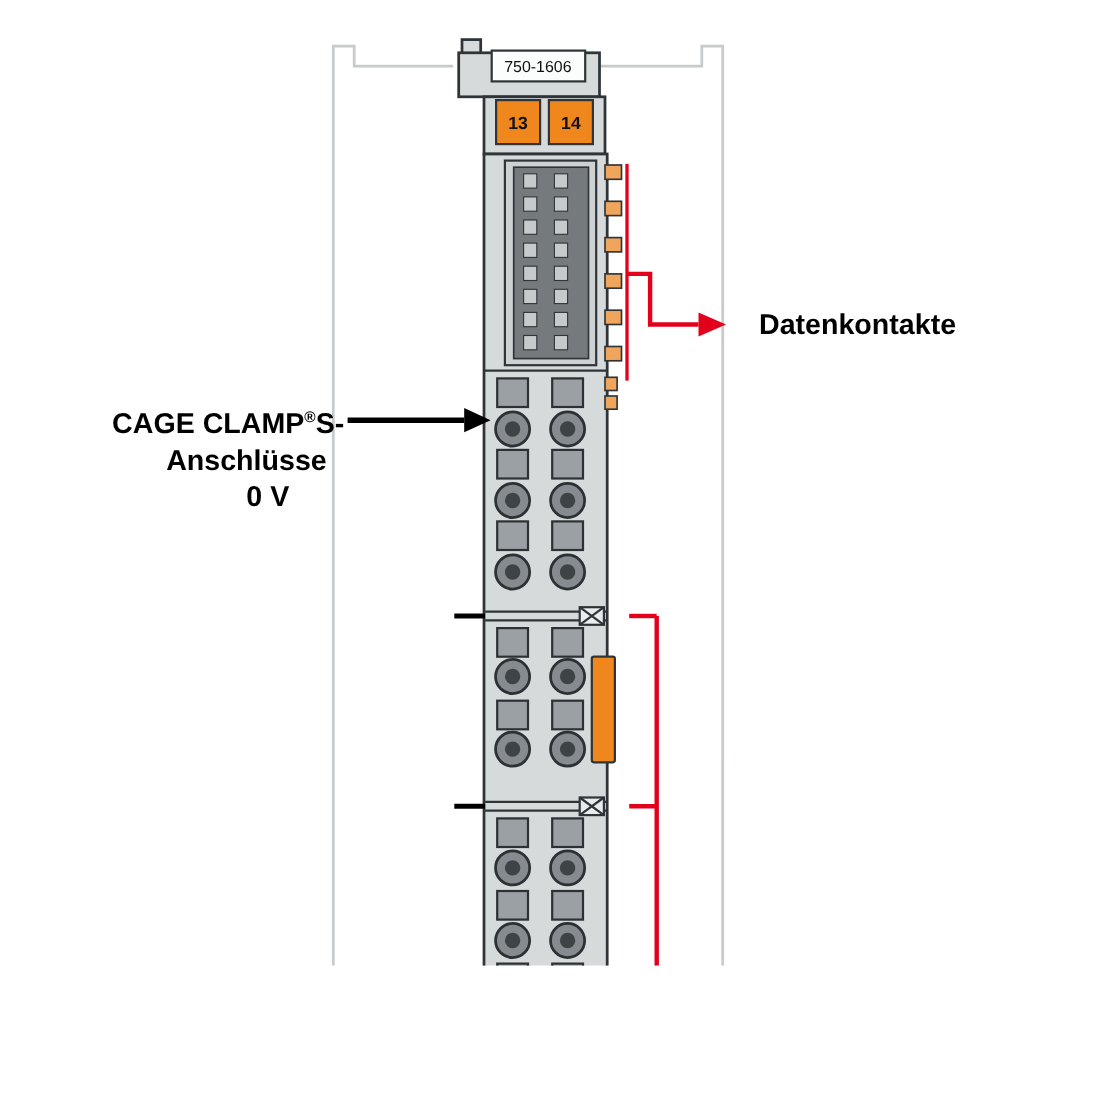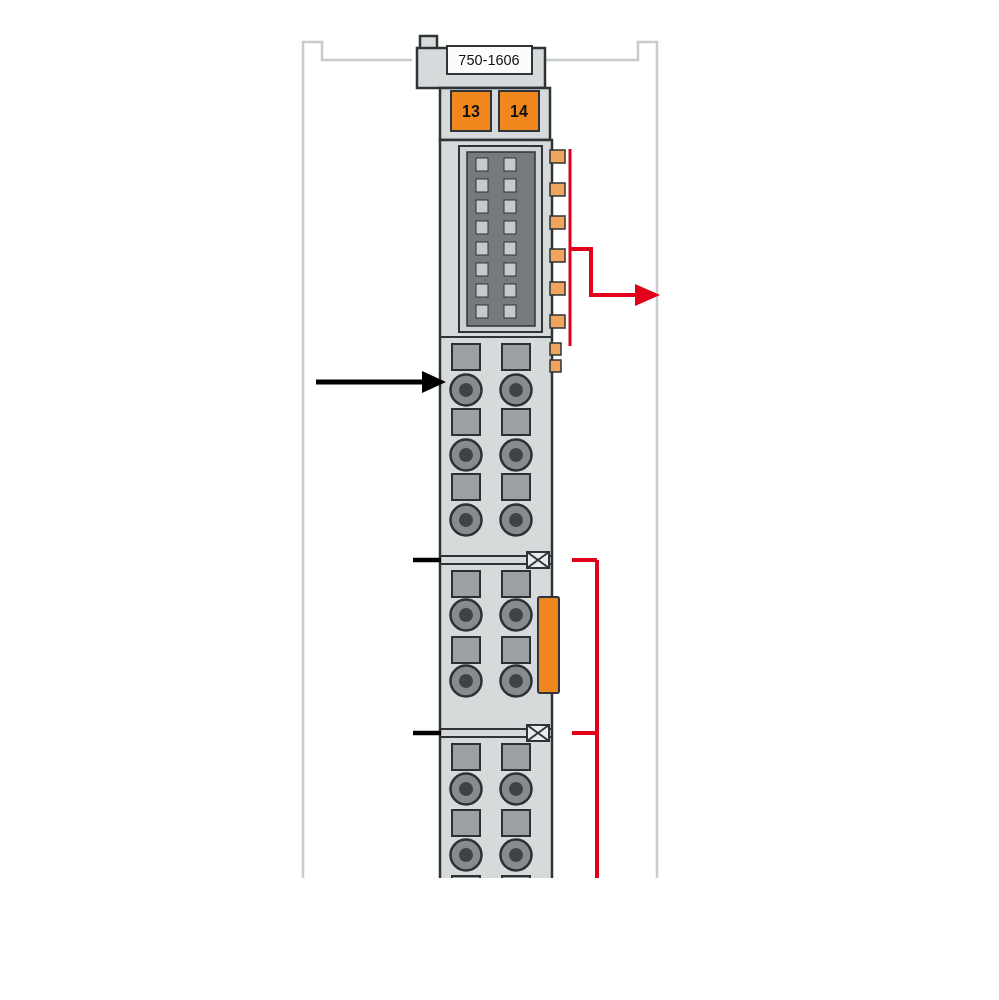--- a/index.html
+++ b/index.html
@@ -158,17 +158,21 @@
     <g>
       <line class="red-line" x1="597" y1="560" x2="597" y2="966"></line>
       <line class="red-line" x1="572" y1="560" x2="597" y2="560"></line>
       <line class="red-line" x1="572" y1="733" x2="597" y2="733"></line>
       <line class="red-line" x1="597" y1="966" x2="635" y2="966"></line>
       <polygon class="red-fill" points="635,955 660,966 635,977"></polygon>
     </g>
   </svg>
 
   <div class="cage-block">
+    <div><span>CAGE CLAMP</span><sup>®</sup><span>S-</span></div>
+    <div class="cage-line2">Anschlüsse</div>
+    <div class="cage-line3">0 V</div>
   </div>
 
+  <div class="callout" style="left:690px; top:280px;">Datenkontakte</div>
 
 
 </div>
 
 </body></html>

